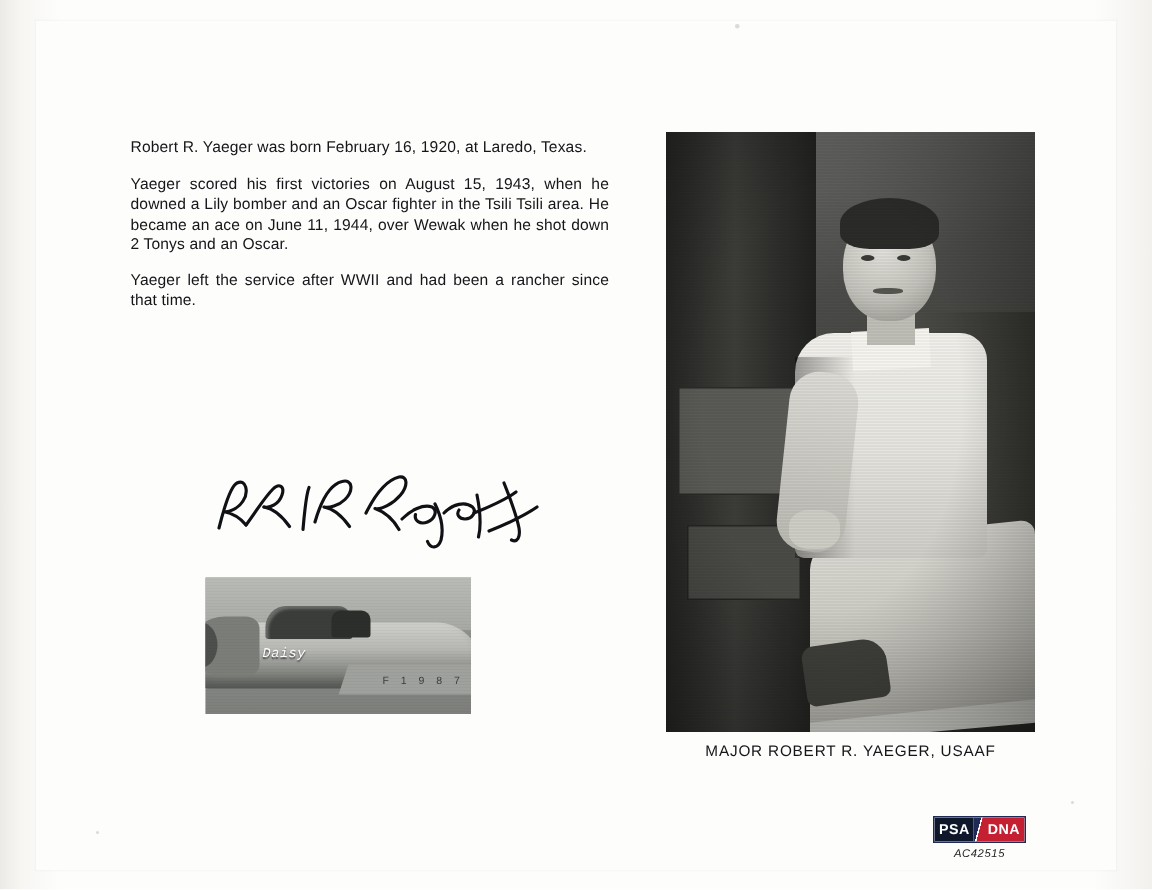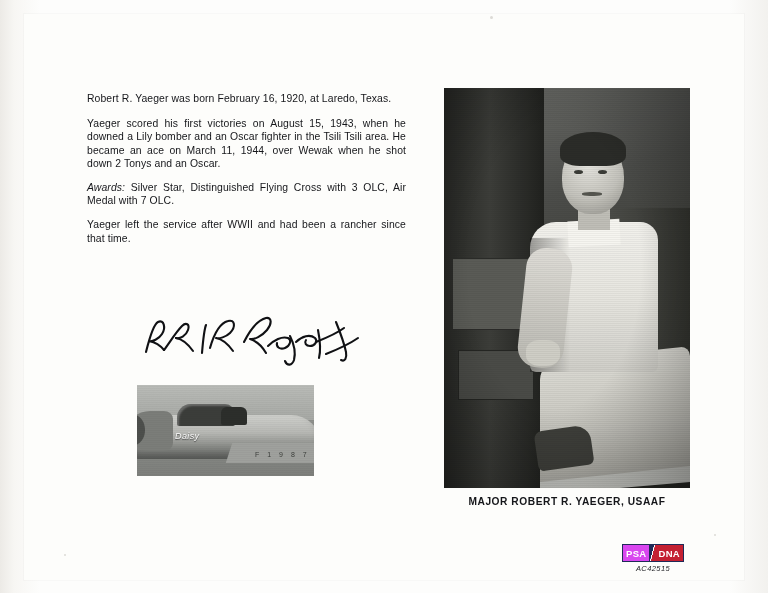--- a/index.html
+++ b/index.html
@@ -135,21 +135,21 @@
     top: 58px;
     width: 96px;
     height: 20px;
     background: #9fa19d;
     transform: skewX(-18deg);
   }
   .plane-photo .nose-name {
     position: absolute;
     left: 38px;
     top: 46px;
-    font-family: Liberation Sans, sans-serif;
+    font-family: Liberation Mono, monospace;
     font-style: italic;
     font-size: 9px;
     color: #ffffff;
     text-shadow: 0 1px 1px rgba(0,0,0,0.6);
     letter-spacing: 0.4px;
   }
   .plane-photo .tailcode {
     position: absolute;
     left: 118px;
     top: 66px;
@@ -349,40 +349,39 @@
   }
   .caption {
     position: absolute;
     left: 444px;
     top: 496px;
     width: 246px;
     text-align: center;
     font-size: 10.2px;
     letter-spacing: 0.55px;
     color: #15161a;
-    font-weight: bold;
   }
   
   .psa-stamp {
     position: absolute;
     left: 622px;
     top: 544px;
     width: 62px;
     text-align: center;
   }
   .psa-logo {
     display: flex;
     align-items: stretch;
     height: 16px;
     border: 1px solid #1f2a57;
     overflow: hidden;
     background: #ffffff;
   }
   .psa-logo .psa {
-    background: #d946ef;
+    background: #0f172a;
     color: #ffffff;
     font-size: 9.5px;
     font-weight: bold;
     letter-spacing: 0.3px;
     padding: 0 3px;
     display: flex;
     align-items: center;
   }
   .psa-logo .slash {
     width: 8px;
@@ -414,22 +413,21 @@
   <div class="scan-edge"></div>
 
   <div class="paper">
     <div class="speck" style="left:466px; top:2px; width:3px; height:3px;"></div>
     <div class="speck" style="left:690px; top:520px; width:2px; height:2px;"></div>
     <div class="speck" style="left:40px; top:540px; width:2px; height:2px;"></div>
   </div>
 
   <div class="text-col">
     <p class="para first">Robert R. Yaeger was born February 16, 1920, at Laredo, Texas.</p>
-    <p class="para">Yaeger scored his first victories on August 15, 1943, when he downed a Lily bomber and an Oscar fighter in the Tsili Tsili area. He became an ace on March 11, 1944, over Wewak when he shot down 2 Tonys and an Oscar.</p>
-    <p class="para"><span class="lead-italic">Awards:</span> <span>Silver Star, Distinguished Flying Cross with 3 OLC, Air Medal with 7 OLC.</span></p>
+    <p class="para">Yaeger scored his first victories on August 15, 1943, when he downed a Lily bomber and an Oscar fighter in the Tsili Tsili area. He became an ace on June 11, 1944, over Wewak when he shot down 2 Tonys and an Oscar.</p>
     <p class="para">Yaeger left the service after WWII and had been a rancher since that time.</p>
   </div>
 
   <div class="signature-wrap">
     <svg width="230" height="56" viewBox="0 0 230 56" aria-hidden="true">
       <g fill="none" stroke="#101114" stroke-width="2.1" stroke-linecap="round" stroke-linejoin="round">
         <path d="M6 40 C10 24 14 12 18 10 C24 7 26 16 22 22 C19 27 12 30 9 29 C14 30 20 33 24 38"></path>
         <path d="M24 38 C30 30 36 20 42 14 C46 10 50 12 48 18 C46 24 40 27 36 26"></path>
         <path d="M36 26 C42 27 48 32 53 39"></path>
         <path d="M62 41 C63 29 64 18 66 13"></path>

